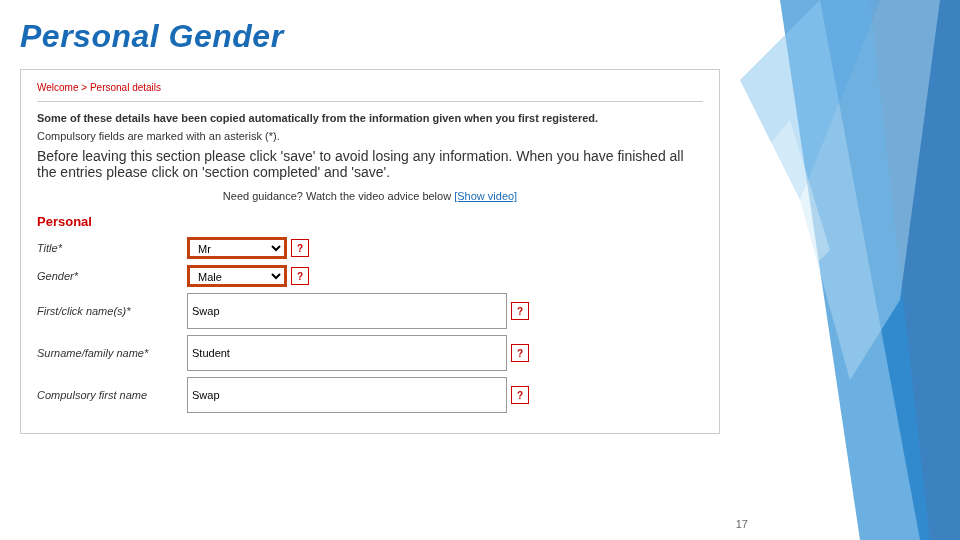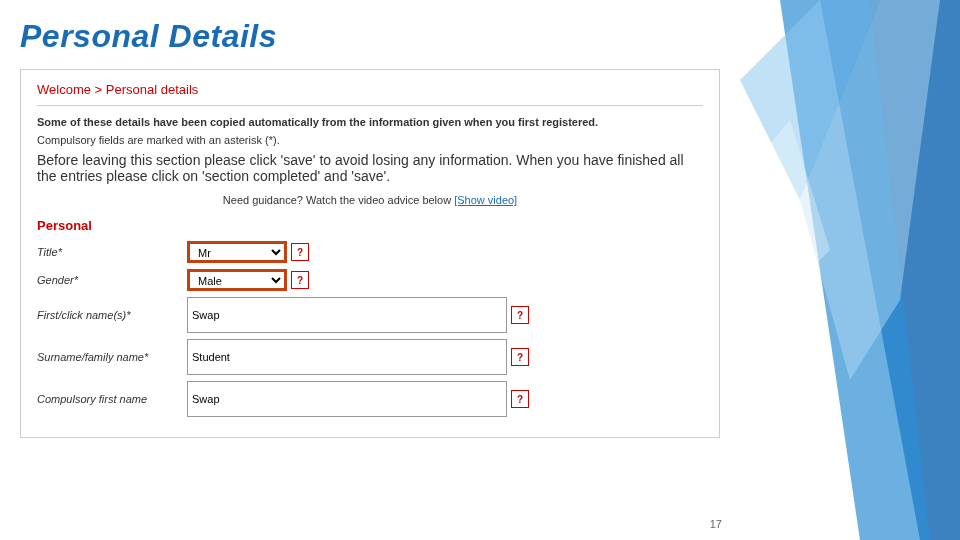--- a/index.html
+++ b/index.html
@@ -43,21 +43,21 @@
     }
 
     .form-container {
       border: 1px solid #ccc;
       background: #fff;
       padding: 12px 16px 14px 16px;
       width: 700px;
     }
 
     .breadcrumb {
-      font-size: 13px;
+      font-size: 10px;
       color: #c00;
       margin-bottom: 8px;
     }
 
     .breadcrumb a {
       color: #c00;
       text-decoration: none;
     }
 
     .divider {
@@ -155,21 +155,21 @@
       font-size: 10px;
       font-weight: bold;
       background: #fff;
       cursor: pointer;
       flex-shrink: 0;
     }
 
     .page-number {
       position: absolute;
       bottom: 10px;
-      right: 238px;
+      right: 212px;
       font-size: 11px;
       color: #666;
       z-index: 1;
     }
 
     
   </style>
 </head>
 <body>
 
@@ -181,21 +181,21 @@
 
   <polygon points="0,80 80,0 140,0 60,200" fill="#8ec8f0" opacity="0.55"></polygon>
 
   <polygon points="60,200 140,0 200,0 160,300 110,380" fill="#b8ddf5" opacity="0.45"></polygon>
 
   <polygon points="0,180 50,120 90,250 20,320" fill="#ffffff" opacity="0.3"></polygon>
 </svg>
 
 <div class="content-area">
   <h1 class="page-title">
-    <span>Personal</span> <span>Details</span>
+    <span>Personal</span> <span>Gender</span>
   </h1>
 
   <div class="form-container">
 
     <div class="breadcrumb">
       <a>Welcome</a><span> &gt; </span><span>Personal details</span>
     </div>
 
     <hr class="divider">
 

